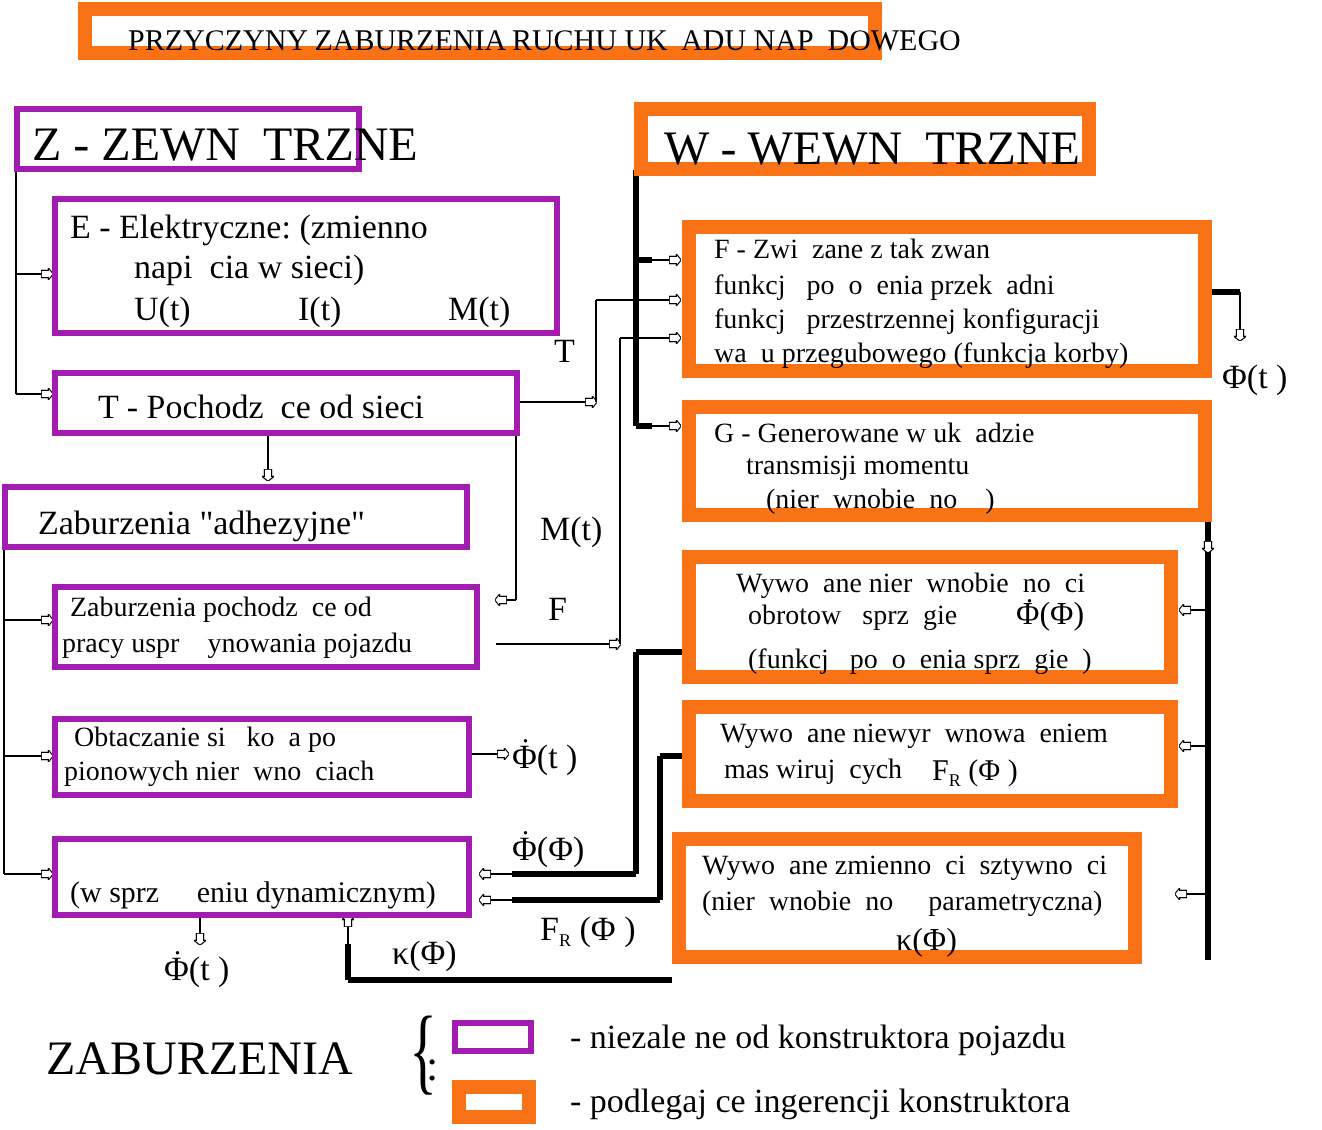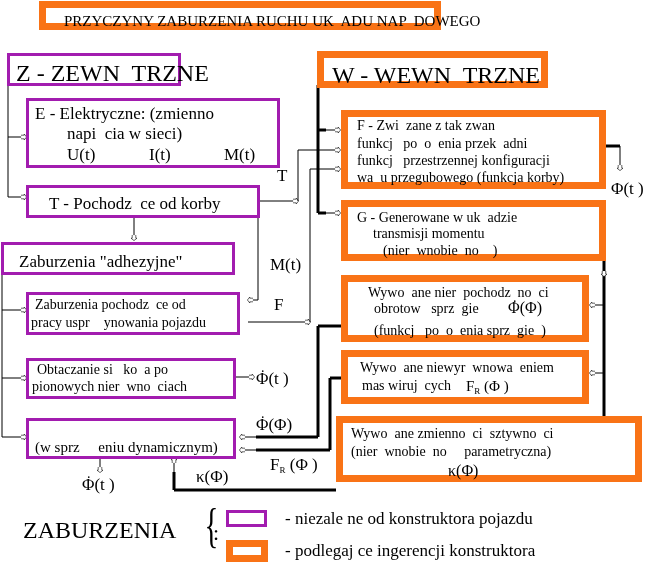--- a/index.html
+++ b/index.html
@@ -103,21 +103,21 @@
 
 <div class="box" style="left:26px;top:98px;width:254px;height:70px;">
   <span class="txt" style="left:6px;top:4px;font-size:17px;">E - Elektryczne: (zmienno</span>
   <span class="txt" style="left:38px;top:24px;font-size:17px;">napi  cia w sieci)</span>
   <span class="txt" style="left:38px;top:45px;font-size:17px;">U(t)</span>
   <span class="txt" style="left:120px;top:45px;font-size:17px;">I(t)</span>
   <span class="txt" style="left:195px;top:45px;font-size:17px;">M(t)</span>
 </div>
 
 <div class="box" style="left:26px;top:185px;width:234px;height:33px;">
-  <span class="txt" style="left:20px;top:7px;font-size:17px;">T - Pochodz  ce od korby</span>
+  <span class="txt" style="left:20px;top:7px;font-size:17px;">T - Pochodz  ce od sieci</span>
 </div>
 
 <div class="box" style="left:1px;top:242px;width:234px;height:33px;">
   <span class="txt" style="left:15px;top:8px;font-size:17px;">Zaburzenia "adhezyjne"</span>
 </div>
 
 <div class="box" style="left:26px;top:292px;width:214px;height:43px;">
   <span class="txt" style="left:6px;top:3px;font-size:14px;">Zaburzenia pochodz  ce od</span>
   <span class="txt" style="left:2px;top:21px;font-size:14px;">pracy uspr    ynowania pojazdu</span>
 </div>
@@ -138,33 +138,33 @@
   <span class="txt" style="left:9px;top:54px;font-size:14px;">wa  u przegubowego (funkcja korby)</span>
 </div>
 
 <div class="box thick" style="left:341px;top:200px;width:265px;height:61px;">
   <span class="txt" style="left:9px;top:4px;font-size:14px;">G - Generowane w uk  adzie</span>
   <span class="txt" style="left:25px;top:20px;font-size:14px;">transmisji momentu</span>
   <span class="txt" style="left:35px;top:37px;font-size:14px;">(nier  wnobie  no    )</span>
 </div>
 
 <div class="box thick" style="left:341px;top:275px;width:248px;height:67px;">
-  <span class="txt" style="left:20px;top:4px;font-size:14px;">Wywo  ane nier  pochodz  no  ci</span>
+  <span class="txt" style="left:20px;top:4px;font-size:14px;">Wywo  ane nier  wnobie  no  ci</span>
   <span class="txt" style="left:26px;top:20px;font-size:14px;">obrotow   sprz  gie</span>
   <span class="txt" style="left:160px;top:18px;font-size:16px;"><span class="dotphi">Φ(Φ)</span></span>
   <span class="txt" style="left:26px;top:42px;font-size:14px;">(funkcj   po  o  enia sprz  gie  )</span>
 </div>
 
 <div class="box thick" style="left:341px;top:350px;width:248px;height:54px;">
   <span class="txt" style="left:12px;top:4px;font-size:14px;">Wywo  ane niewyr  wnowa  eniem</span>
   <span class="txt" style="left:14px;top:22px;font-size:14px;">mas wiruj  cych</span>
   <span class="txt" style="left:118px;top:22px;font-size:15px;"><span>F</span><span class="sub">R</span> <span>(Φ )</span></span>
 </div>
 
-<div class="box thick" style="left:336px;top:416px;width:306px;height:66px;">
+<div class="box thick" style="left:336px;top:416px;width:235px;height:66px;">
   <span class="txt" style="left:8px;top:4px;font-size:14px;">Wywo  ane zmienno  ci  sztywno  ci</span>
   <span class="txt" style="left:8px;top:22px;font-size:14px;">(nier  wnobie  no     parametryczna)</span>
   <span class="txt" style="left:105px;top:40px;font-size:16px;">κ(Φ)</span>
 </div>
 
 <span class="lbl" style="left:277px;top:167px;font-size:17px;">T</span>
 <span class="lbl" style="left:270px;top:256px;font-size:17px;">M(t)</span>
 <span class="lbl" style="left:274px;top:296px;font-size:17px;">F</span>
 <span class="lbl" style="left:611px;top:180px;font-size:17px;">Φ(t )</span>
 <span class="lbl" style="left:256px;top:370px;font-size:17px;"><span class="dotphi">Φ(t )</span></span>

